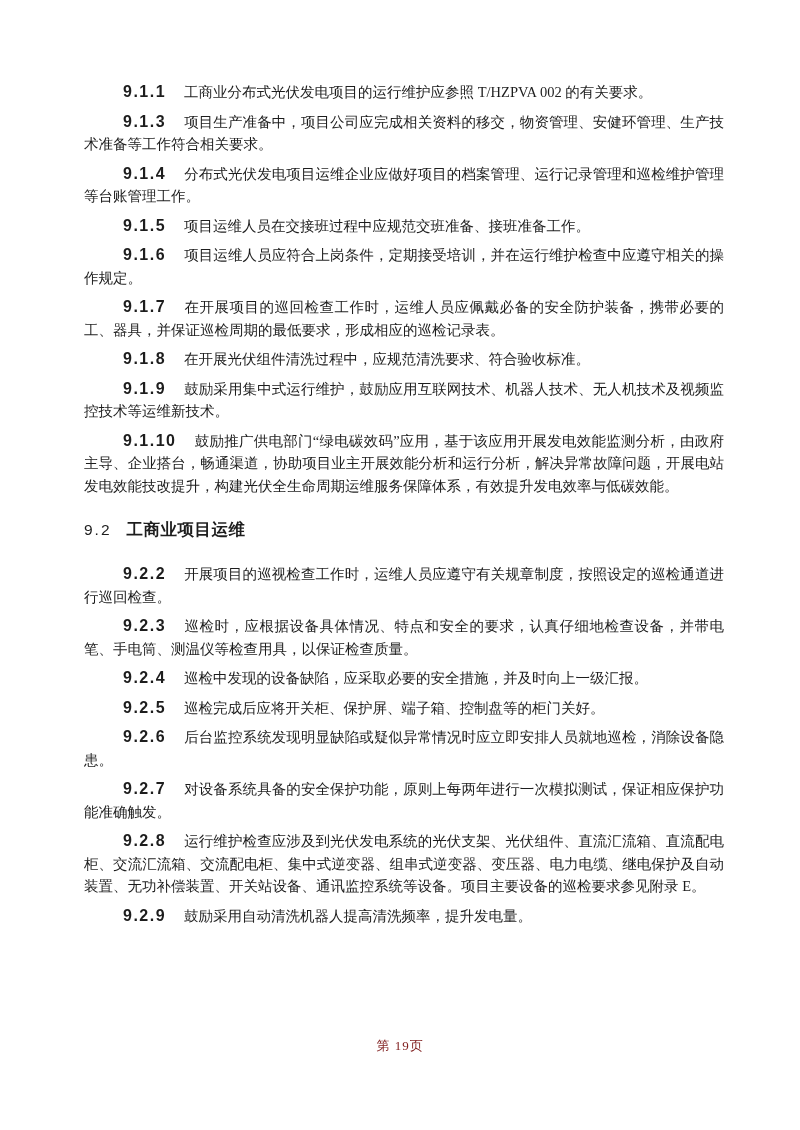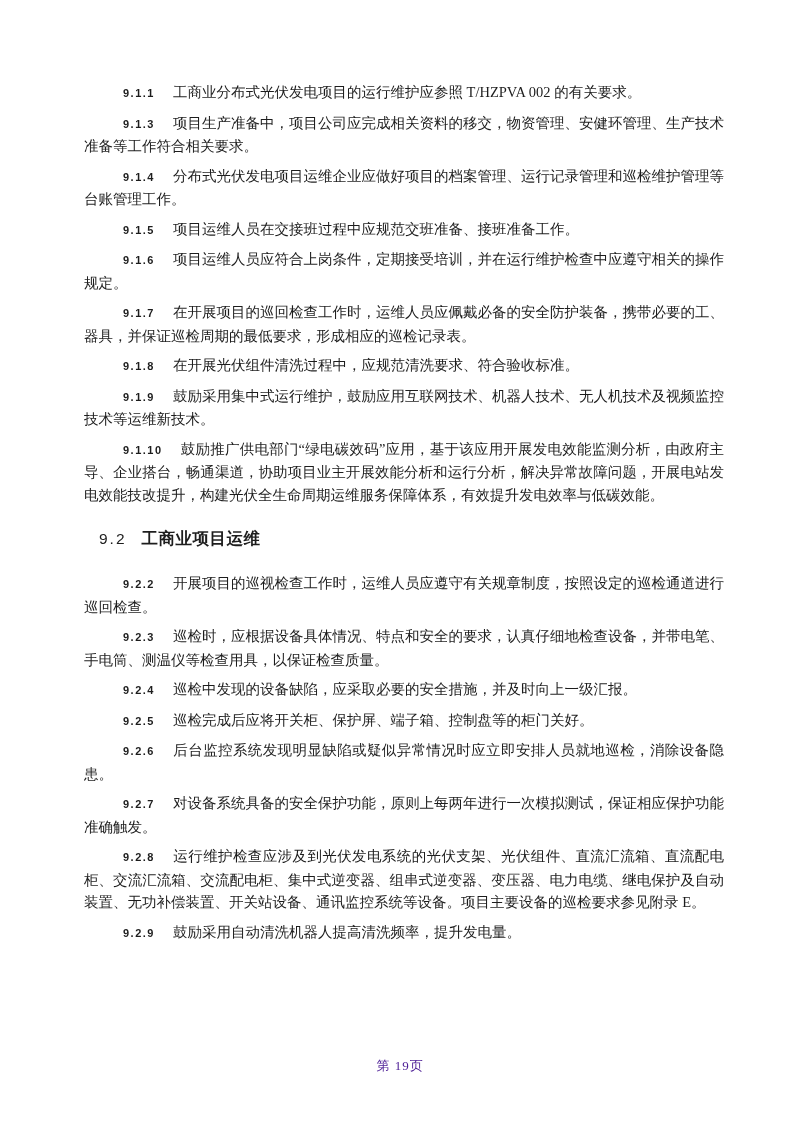--- a/index.html
+++ b/index.html
@@ -22,50 +22,48 @@
   p.clause {
     font-size: 14.5px;
     line-height: 22.5px;
     text-align: justify;
     margin: 7px 0;
     text-indent: 39px;
   }
   p.clause .num {
     font-family: "Liberation Sans", "DejaVu Sans", sans-serif;
     font-weight: 600;
-    font-size: 11px;
+    font-size: 16px;
     letter-spacing: 1.5px;
     margin-right: 18px;
     white-space: nowrap;
   }
   h2.section-heading {
     font-family: "Liberation Sans", "DejaVu Sans", sans-serif;
     font-size: 16.5px;
     font-weight: 700;
     margin: 22px 0 22px 0;
     text-indent: 0;
     letter-spacing: 0.5px;
   }
   h2.section-heading .sec-num {
     font-weight: 500;
     font-size: 15.5px;
     letter-spacing: 2px;
     margin-right: 15px;
-    margin-left: 15px;
   }
   .footer {
     position: absolute;
     top: 1037px;
     left: 0;
     width: 100%;
     text-align: center;
     font-size: 13px;
-    color: #4c1d95;
+    color: #7f1d1d;
     letter-spacing: 1px;
-    margin-top: 20px;
   }
 </style>
 </head>
 <body>
 
 <div class="page">
   <div class="content">
 
     <p class="clause"><span class="num">9.1.1</span><span>工商业分布式光伏发电项目的运行维护应参照 T/HZPVA 002 的有关要求。</span></p>
 

